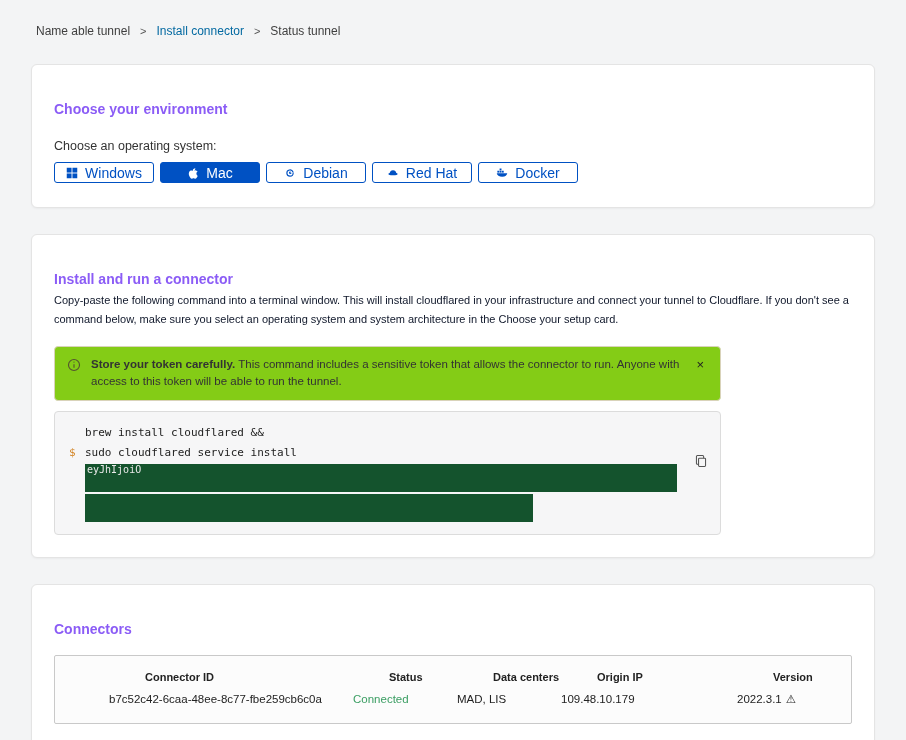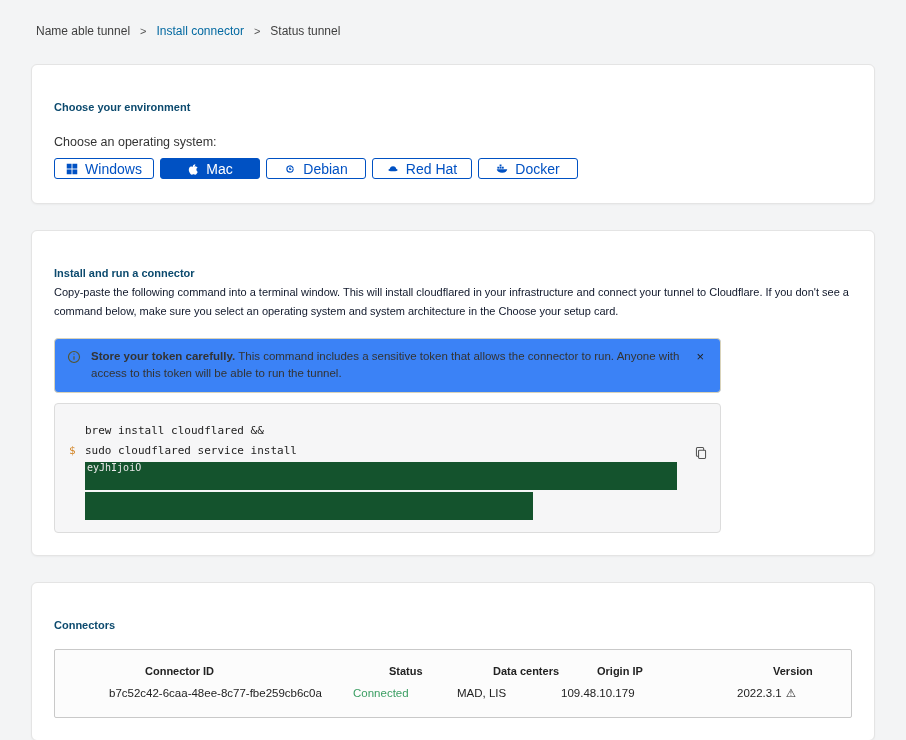--- a/index.html
+++ b/index.html
@@ -8,42 +8,42 @@
   .page { width: 906px; height: 740px; background: #f3f4f5; overflow: hidden; position: relative; }
 
   
   .breadcrumb { padding: 24px 36px 0 36px; font-size: 12px; color: #404040; display: flex; align-items: center; gap: 10px; }
   .crumb { cursor: pointer; }
   .crumb.current { font-weight: normal; color: #0369a1; }
   .sep { color: #555; font-size: 11px; }
 
   
   .card { background: #ffffff; border: 1px solid #e4e4e4; border-radius: 6px; margin: 26px 31px 0 31px; padding: 22px; box-shadow: 0 1px 2px rgba(0,0,0,0.04); }
-  .card h2 { font-size: 11px; font-weight: bold; color: #0c4a6e; padding-top: 14px; }
+  .card h2 { font-size: 14px; font-weight: bold; color: #8b5cf6; padding-top: 14px; }
 
   
   .os-label { font-size: 12.5px; color: #333; margin-top: 22px; }
   .os-buttons { display: flex; gap: 6px; margin-top: 9px; padding-bottom: 2px; }
   .os-btn { display: flex; align-items: center; justify-content: center; gap: 7px; min-width: 100px; height: 21px;
             background: #fff; border: 1px solid #0051c3; border-radius: 3px; color: #0051c3;
             font-family: "Liberation Sans", sans-serif; font-size: 14px; cursor: pointer; }
   .os-btn.selected { background: #0051c3; color: #ffffff; border-color: #0051c3; }
   .os-icon { display: inline-flex; width: 12px; height: 12px; }
   .os-icon svg { width: 12px; height: 12px; }
 
   
   .desc { font-size: 11px; line-height: 1.75; color: #0f172a; margin-top: 4px; max-width: 800px; }
-  .warning-box { width: 667px; margin-top: 16px; background: #3b82f6; border: 1px solid #d9d3ba; border-radius: 4px;
+  .warning-box { width: 667px; margin-top: 16px; background: #84cc16; border: 1px solid #d9d3ba; border-radius: 4px;
                  padding: 9px 12px; display: flex; gap: 10px; font-size: 11.5px; line-height: 1.55; color: #333; }
   .warning-box .warn-icon { flex: 0 0 auto; margin-top: 2px; }
   .warning-box .close { margin-left: auto; align-self: flex-start; color: #222; font-size: 13px; line-height: 1; cursor: pointer; padding: 2px 4px; }
   .warn-bold { font-weight: bold; }
 
   .code-block { width: 667px; margin-top: 10px; background: #f6f6f7; border: 1px solid #dcdcdc; border-radius: 4px;
-                padding: 17px 14px 12px 14px; font-family: "DejaVu Sans Mono", monospace; font-size: 11px; color: #222;
+                padding: 11px 14px 12px 14px; font-family: "DejaVu Sans Mono", monospace; font-size: 11px; color: #222;
                 position: relative; }
   .code-line { display: flex; line-height: 20px; white-space: pre; }
   .prompt-col { width: 16px; flex: 0 0 16px; color: #d4882c; }
   .token-bars { margin-left: 16px; margin-top: 1px; }
   .bar { background: #14532d; height: 28px; }
   .bar1 { width: 592px; color: #e9e9e9; font-size: 10px; line-height: 11px; padding-left: 2px; white-space: nowrap; overflow: hidden; }
   .bar2 { width: 448px; margin-top: 2px; }
   .copy-btn { position: absolute; right: 12px; top: 42px; cursor: pointer; display: inline-flex; }
 
   

